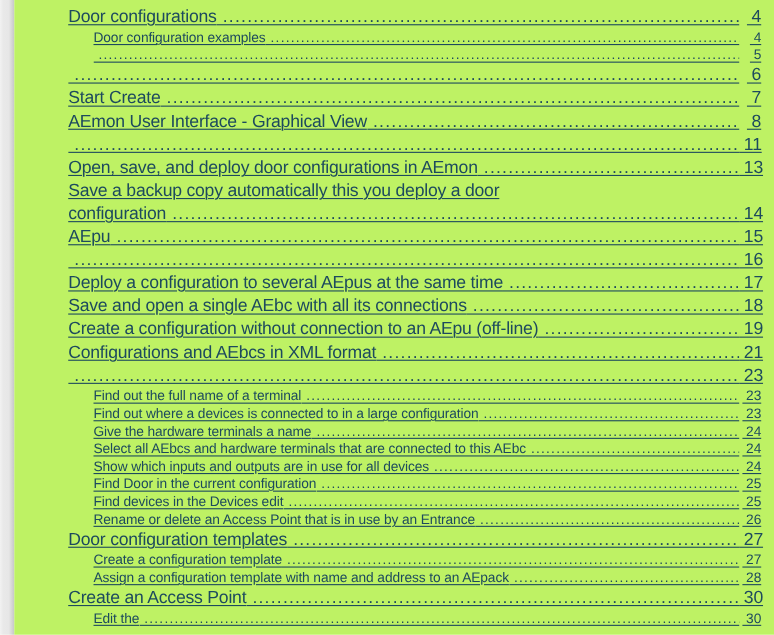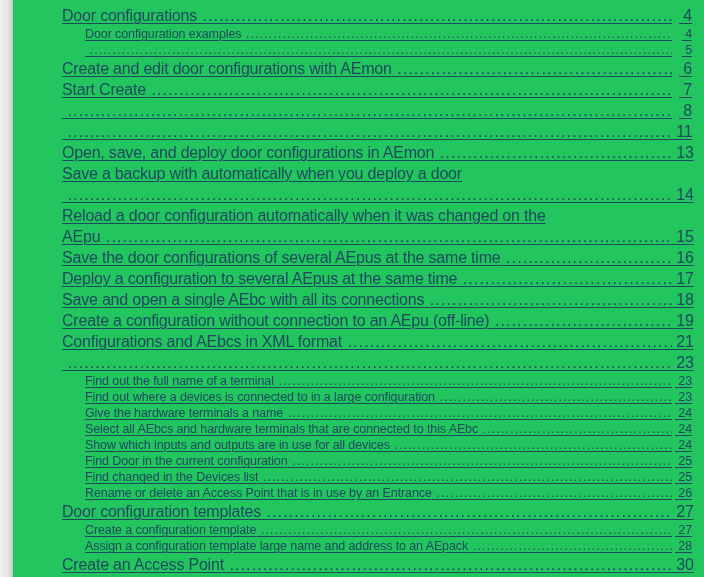--- a/index.html
+++ b/index.html
@@ -13,21 +13,21 @@
   }
   .viewer-gutter {
     position: absolute;
     left: 0; top: 0; bottom: 0;
     width: 13px;
     background: linear-gradient(to right, #f2f2f2 0px, #e9e9e9 3px, #e7e7e7 8px, #c7c7c7 13px);
   }
   .page-area {
     position: absolute;
     left: 13px; top: 0; right: 0; bottom: 0;
-    background: #22c55e;
+    background: #bef264;
     padding: 5px 12px 0 49px;
     box-sizing: border-box;
     overflow: hidden;
   }
   .entry {
     display: block;
     color: #1d4a5e;
     cursor: pointer;
     text-decoration: none;
   }
@@ -92,73 +92,70 @@
       </a>
       <a class="entry lvl2">
         <span class="line">
           <span class="lbl"></span>
           <span class="dots">&nbsp;....................................................................................................................................................................................................................................................................</span>
           <span class="pg">&nbsp;5</span>
         </span>
       </a>
       <a class="entry lvl1">
         <span class="line">
-          <span class="lbl">Create and edit door configurations with AEmon</span>
           <span class="dots">&nbsp;....................................................................................................................................................................................................................................................................</span>
           <span class="pg">&nbsp;6</span>
         </span>
       </a>
       <a class="entry lvl1">
         <span class="line">
           <span class="lbl">Start Create</span>
           <span class="dots">&nbsp;....................................................................................................................................................................................................................................................................</span>
           <span class="pg">&nbsp;7</span>
         </span>
       </a>
       <a class="entry lvl1">
         <span class="line">
+          <span class="lbl">AEmon User Interface - Graphical View</span>
           <span class="dots">&nbsp;....................................................................................................................................................................................................................................................................</span>
           <span class="pg">&nbsp;8</span>
         </span>
       </a>
       <a class="entry lvl1">
         <span class="line">
           <span class="dots">&nbsp;....................................................................................................................................................................................................................................................................</span>
           <span class="pg">&nbsp;11</span>
         </span>
       </a>
       <a class="entry lvl1">
         <span class="line">
           <span class="lbl">Open, save, and deploy door configurations in AEmon</span>
           <span class="dots">&nbsp;....................................................................................................................................................................................................................................................................</span>
           <span class="pg">&nbsp;13</span>
         </span>
       </a>
       <a class="entry lvl1">
         <span class="line">
-          <span class="lbl">Save a backup with automatically when you deploy a door</span>
-        </span>
-        <span class="line">
+          <span class="lbl">Save a backup copy automatically this you deploy a door</span>
+        </span>
+        <span class="line">
+          <span class="lbl">configuration</span>
           <span class="dots">&nbsp;....................................................................................................................................................................................................................................................................</span>
           <span class="pg">&nbsp;14</span>
         </span>
       </a>
       <a class="entry lvl1">
         <span class="line">
-          <span class="lbl">Reload a door configuration automatically when it was changed on the</span>
-        </span>
-        <span class="line">
           <span class="lbl">AEpu</span>
           <span class="dots">&nbsp;....................................................................................................................................................................................................................................................................</span>
           <span class="pg">&nbsp;15</span>
         </span>
       </a>
       <a class="entry lvl1">
         <span class="line">
-          <span class="lbl">Save the door configurations of several AEpus at the same time</span>
           <span class="dots">&nbsp;....................................................................................................................................................................................................................................................................</span>
           <span class="pg">&nbsp;16</span>
         </span>
       </a>
       <a class="entry lvl1">
         <span class="line">
           <span class="lbl">Deploy a configuration to several AEpus at the same time</span>
           <span class="dots">&nbsp;....................................................................................................................................................................................................................................................................</span>
           <span class="pg">&nbsp;17</span>
         </span>
@@ -227,21 +224,21 @@
       </a>
       <a class="entry lvl2">
         <span class="line">
           <span class="lbl">Find Door in the current configuration</span>
           <span class="dots">&nbsp;....................................................................................................................................................................................................................................................................</span>
           <span class="pg">&nbsp;25</span>
         </span>
       </a>
       <a class="entry lvl2">
         <span class="line">
-          <span class="lbl">Find changed in the Devices list</span>
+          <span class="lbl">Find devices in the Devices edit</span>
           <span class="dots">&nbsp;....................................................................................................................................................................................................................................................................</span>
           <span class="pg">&nbsp;25</span>
         </span>
       </a>
       <a class="entry lvl2">
         <span class="line">
           <span class="lbl">Rename or delete an Access Point that is in use by an Entrance</span>
           <span class="dots">&nbsp;....................................................................................................................................................................................................................................................................</span>
           <span class="pg">&nbsp;26</span>
         </span>
@@ -255,21 +252,21 @@
       </a>
       <a class="entry lvl2">
         <span class="line">
           <span class="lbl">Create a configuration template</span>
           <span class="dots">&nbsp;....................................................................................................................................................................................................................................................................</span>
           <span class="pg">&nbsp;27</span>
         </span>
       </a>
       <a class="entry lvl2">
         <span class="line">
-          <span class="lbl">Assign a configuration template large name and address to an AEpack</span>
+          <span class="lbl">Assign a configuration template with name and address to an AEpack</span>
           <span class="dots">&nbsp;....................................................................................................................................................................................................................................................................</span>
           <span class="pg">&nbsp;28</span>
         </span>
       </a>
       <a class="entry lvl1">
         <span class="line">
           <span class="lbl">Create an Access Point</span>
           <span class="dots">&nbsp;....................................................................................................................................................................................................................................................................</span>
           <span class="pg">&nbsp;30</span>
         </span>

